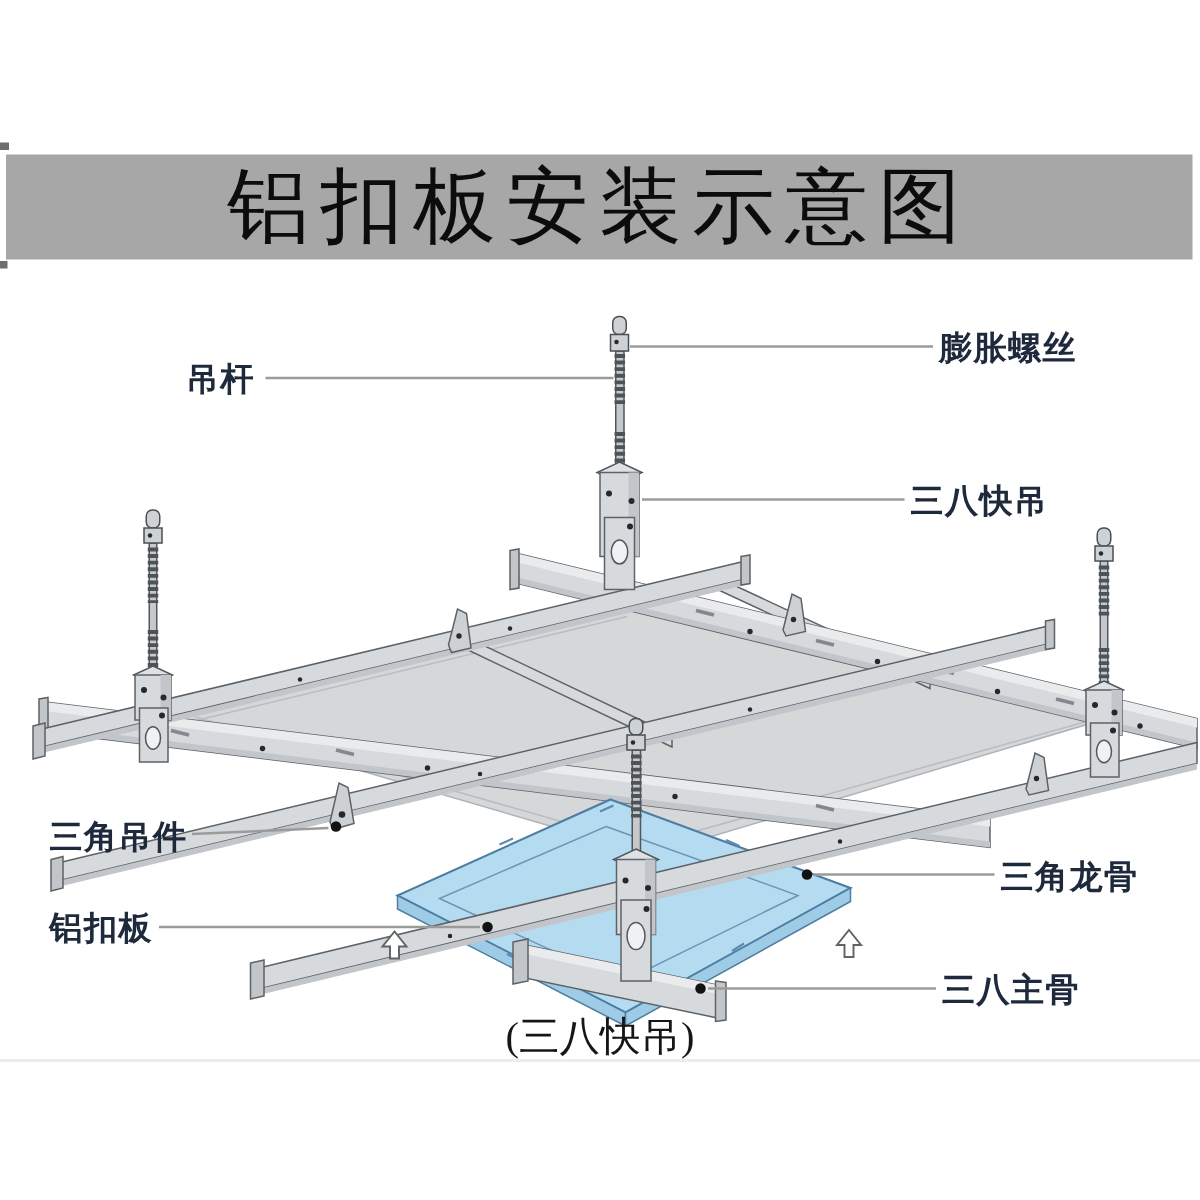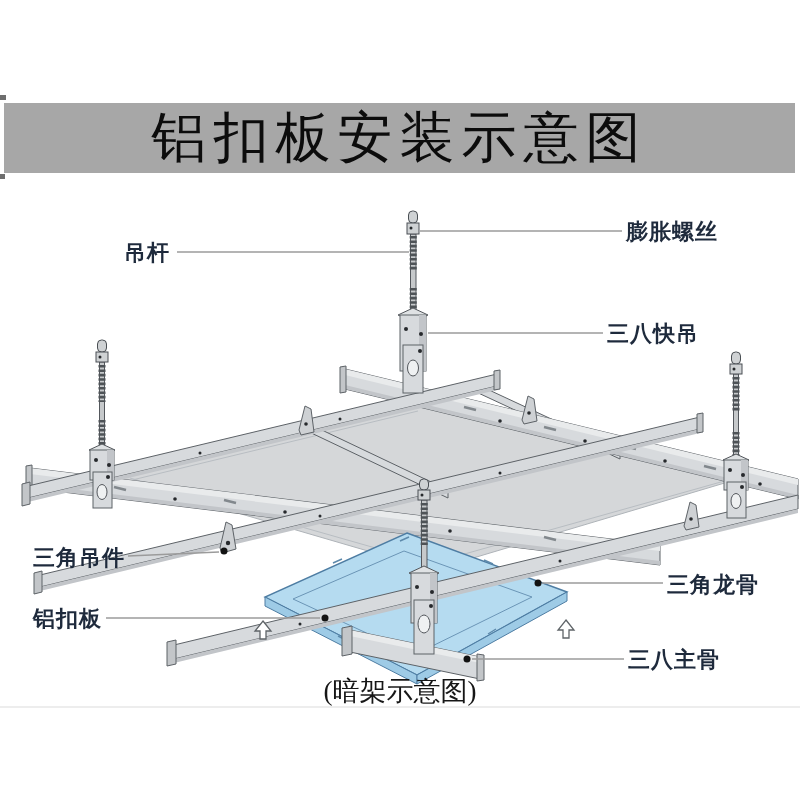--- a/index.html
+++ b/index.html
@@ -261,15 +261,15 @@
       <text class="lbl" x="170" y="260" text-anchor="end">吊杆</text>
       <text class="lbl" x="626" y="239">膨胀螺丝</text>
       <text class="lbl" x="607" y="341">三八快吊</text>
       <text class="lbl" x="33" y="565">三角吊件</text>
       <text class="lbl" x="33" y="626">铝扣板</text>
       <text class="lbl" x="667" y="592">三角龙骨</text>
       <text class="lbl" x="628" y="667">三八主骨</text>
     </g>
   </svg>
 
-  <div class="caption">(暗架示意图)</div>
+  <div class="caption">(三八快吊)</div>
   <div class="bottom-rule"></div>
 </div>
 
 </body></html>

